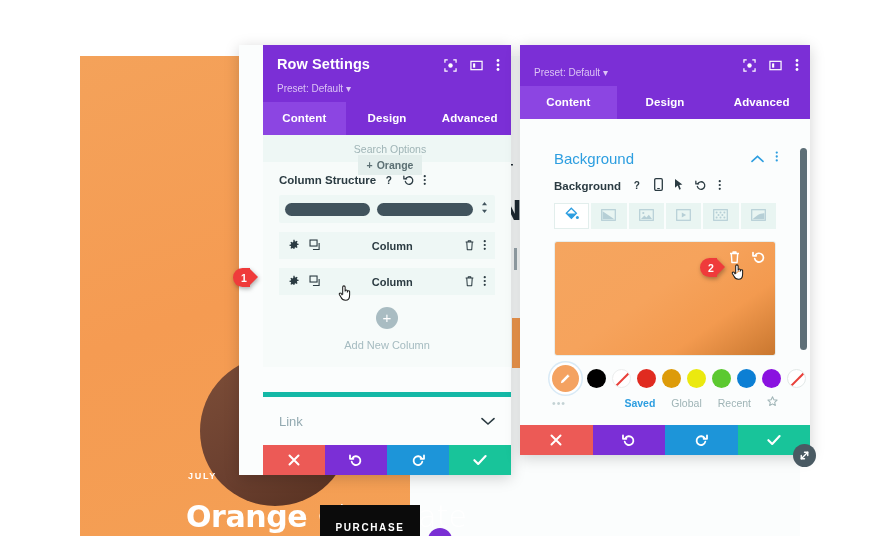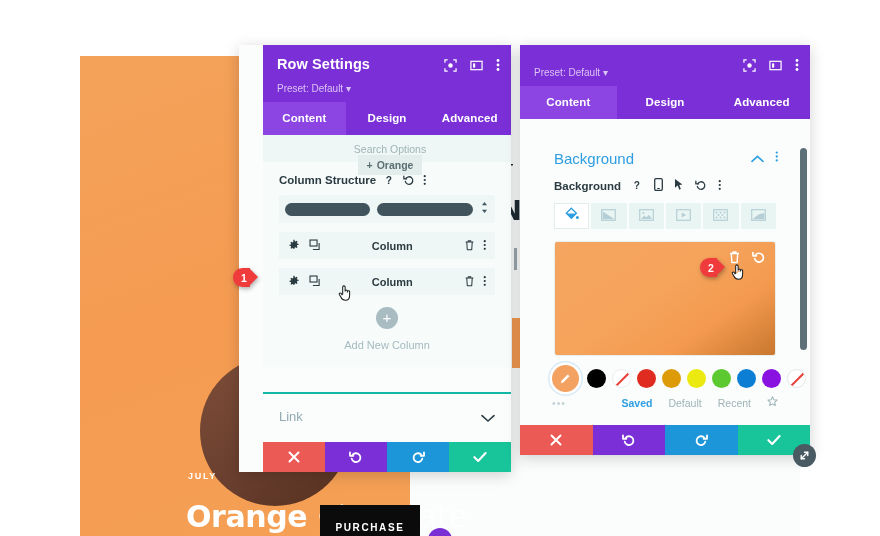--- a/index.html
+++ b/index.html
@@ -145,22 +145,22 @@
   .col-row .name { flex: 1; text-align: center; font-size: 11px; color: #2b3b42; font-weight: 700; }
   .col-row .right { display: flex; gap: 8px; align-items: center; }
   .add-col { text-align: center; padding: 12px 0 14px 0; background: #f7fbfa; }
   .add-circle {
     width: 22px; height: 22px; border-radius: 50%; background: #a9bcc2; margin: 0 auto 6px auto;
     display: flex; align-items: center; justify-content: center; color: #fff; font-size: 15px;
     line-height: 0;
   }
   .add-col span { font-size: 11px; color: #a5bbc0; }
   .link-row {
-    display: flex; align-items: flex-start; justify-content: space-between;
-    padding: 15px 16px; border-top: 2px solid #14b8a6; background: #fbfdfd;
+    display: flex; align-items: center; justify-content: space-between;
+    padding: 15px 16px; border-top: 5px solid #14b8a6; background: #fbfdfd;
   }
   .link-row .lbl { color: #93aab1; font-size: 13px; }
   .sep-gap { height: 25px; background: #fbfdfd; }
 
   
   .cursor-hand {
     position: absolute; width: 15px; height: 18px; pointer-events: none;
   }
 
   
@@ -645,21 +645,21 @@
         <span class="dot" style="background:#ebe90f"></span>
         <span class="dot" style="background:#5cc930"></span>
         <span class="dot" style="background:#0c7fd4"></span>
         <span class="dot" style="background:#8a12e0"></span>
         <span class="dot none"></span>
       </div>
 
       <div class="palette-foot">
         <span class="dots3">•••</span>
         <span class="on">Saved</span>
-        <span>Default</span>
+        <span>Global</span>
         <span>Recent</span>
         <span>
           <svg width="11" height="11" viewBox="0 0 12 12">
               <path d="M6 .9l1.5 3.2 3.5.4-2.6 2.4.7 3.4L6 8.6 2.9 10.3l.7-3.4L1 4.5l3.5-.4z" fill="none" stroke="#9fb4b6" stroke-width="1.1" stroke-linejoin="round"></path>
             </svg>
         </span>
       </div>
     </div>
 
     <div class="bottom-bar">

